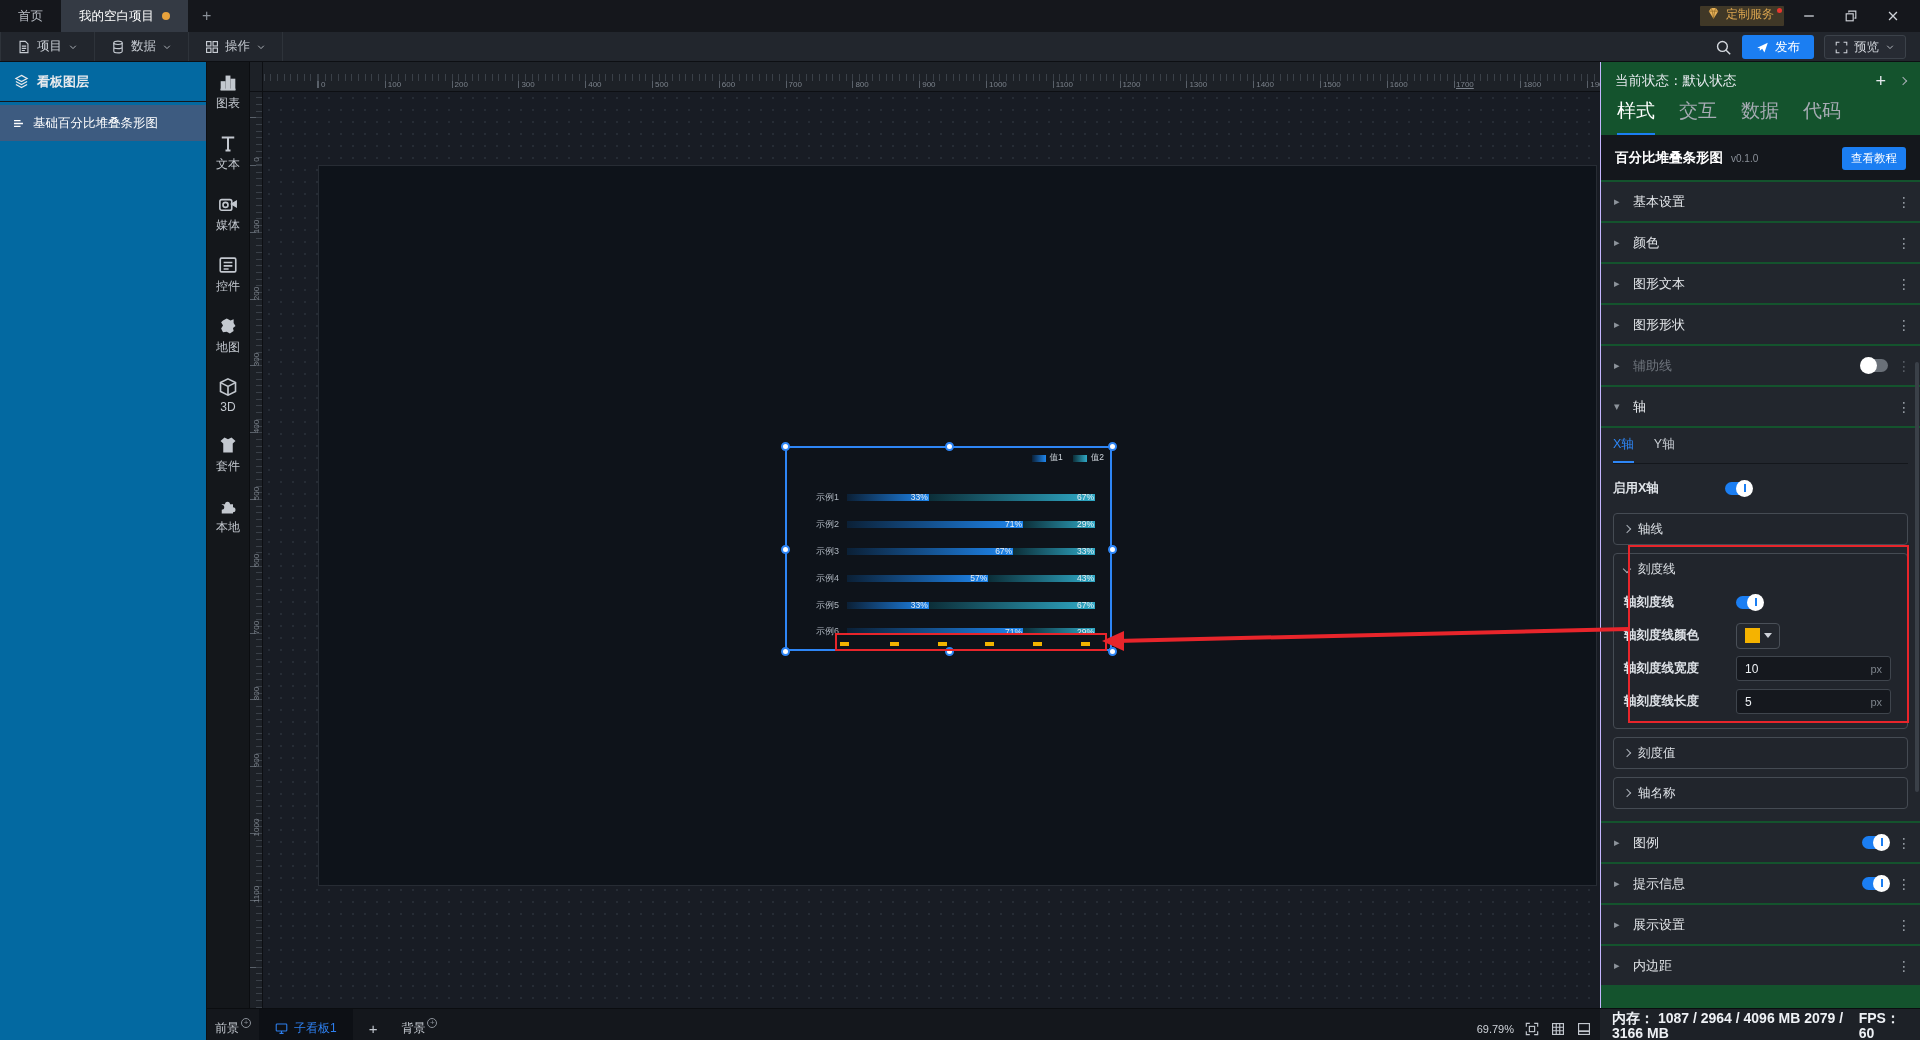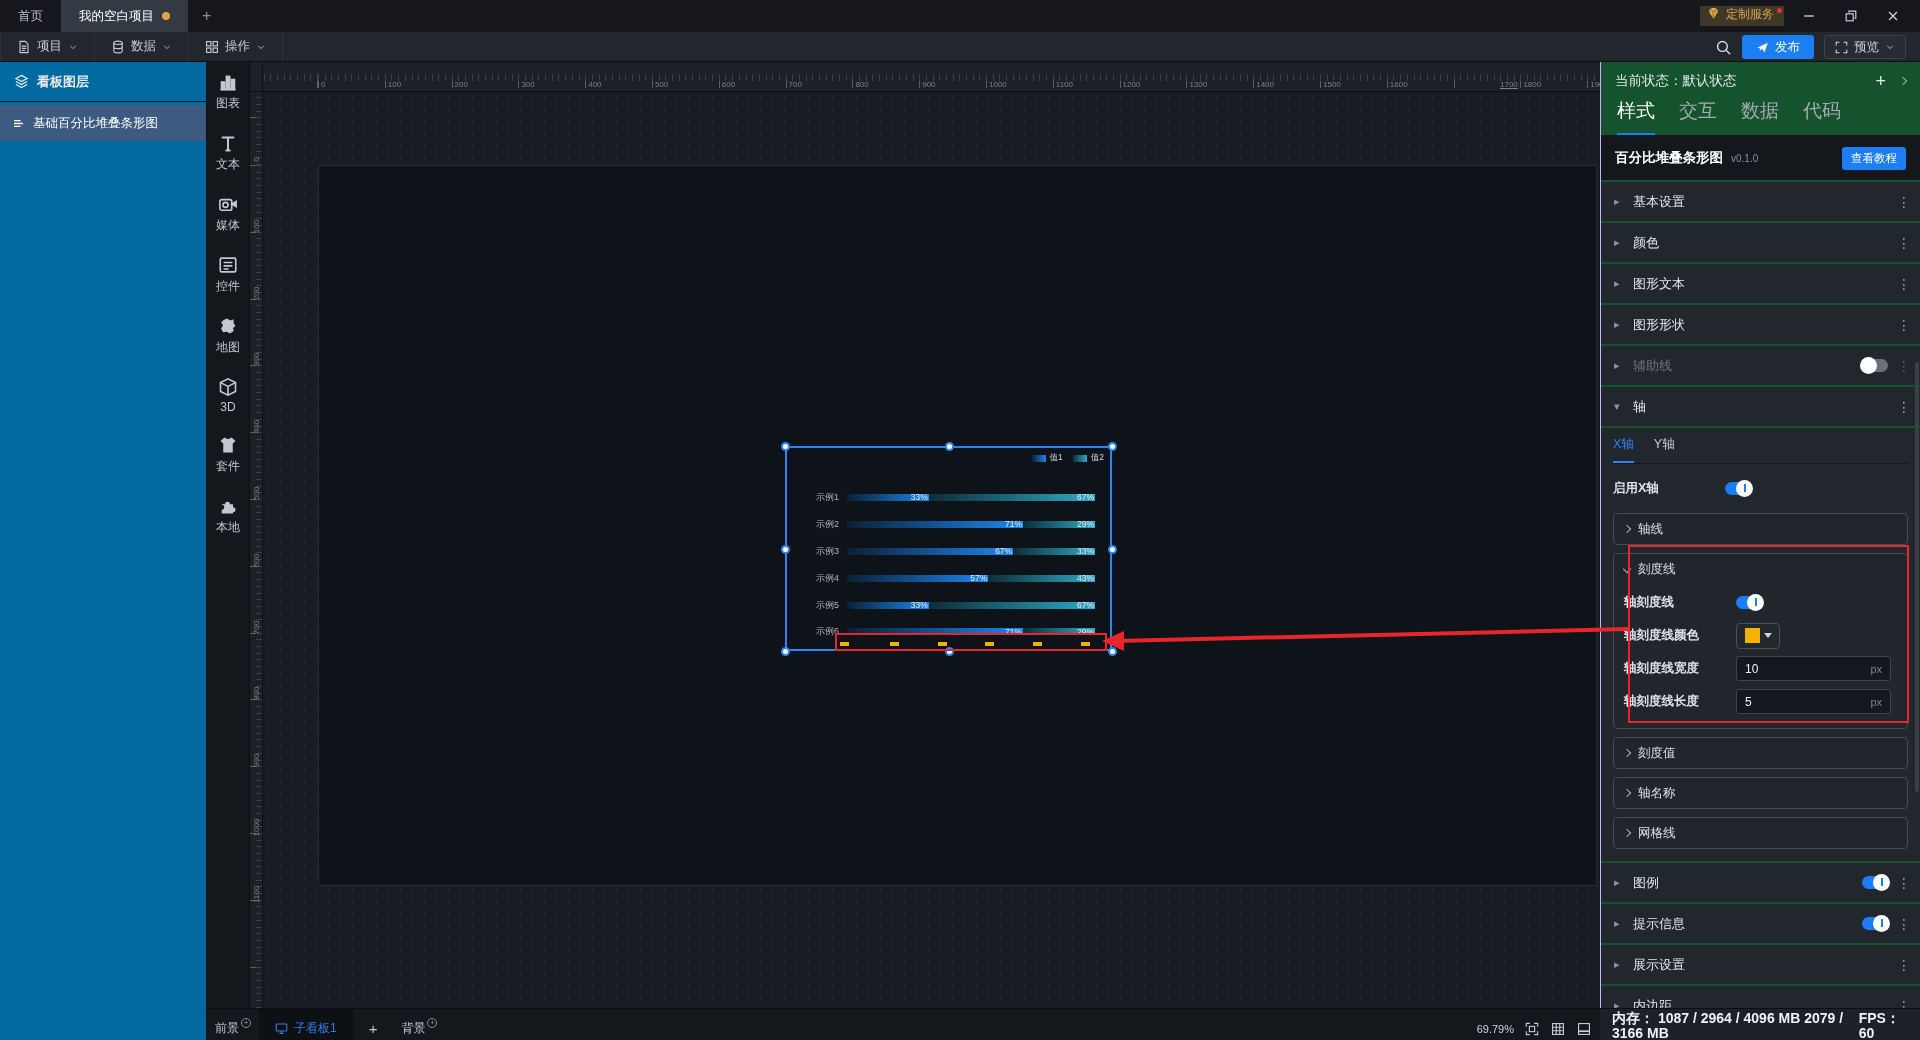--- a/index.html
+++ b/index.html
@@ -345,21 +345,21 @@
         <span class="rl" style="left: 522.6px;">700</span>
         <span class="rl" style="left: 589.4px;">800</span>
         <span class="rl" style="left: 656.2px;">900</span>
         <span class="rl" style="left: 723px;">1000</span>
         <span class="rl" style="left: 789.8px;">1100</span>
         <span class="rl" style="left: 856.6px;">1200</span>
         <span class="rl" style="left: 923.4px;">1300</span>
         <span class="rl" style="left: 990.2px;">1400</span>
         <span class="rl" style="left: 1057px;">1500</span>
         <span class="rl" style="left: 1123.8px;">1600</span>
-        <span class="rl" style="left: 1234px; text-decoration: underline;">1700</span>
+        <span class="rl" style="left: 1190px; text-decoration: underline;">1700</span>
         <span class="rl" style="left: 1257.4px;">1800</span>
         <span class="rl" style="left: 1324.2px;">1900</span>
       </div>
     <div class="vruler" id="vruler">
         <span class="rl" style="top: 63px;">0</span>
         <span class="rl" style="top: 129.8px;">100</span>
         <span class="rl" style="top: 196.6px;">200</span>
         <span class="rl" style="top: 263.4px;">300</span>
         <span class="rl" style="top: 330.2px;">400</span>
         <span class="rl" style="top: 397px;">500</span>
@@ -647,26 +647,20 @@
             <span class="chev"></span>
           <span>刻度值</span>
           </div>
       </div>
       <div class="group">
         <div class="ghd">
             <span class="chev"></span>
           <span>轴名称</span>
           </div>
       </div>
-      <div class="group">
-        <div class="ghd">
-            <span class="chev"></span>
-          <span>网格线</span>
-          </div>
-      </div>
     </div>
 
     <div class="sec">
       <span class="arr">▸</span>
       <span>图例</span>
       <span class="sp"></span>
       <span class="toggle">
           <i></i>
         </span>
       <span class="dots3">⋮</span>

